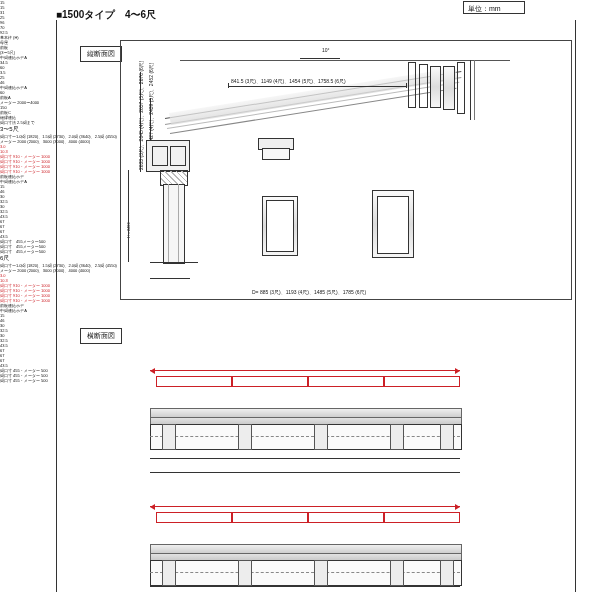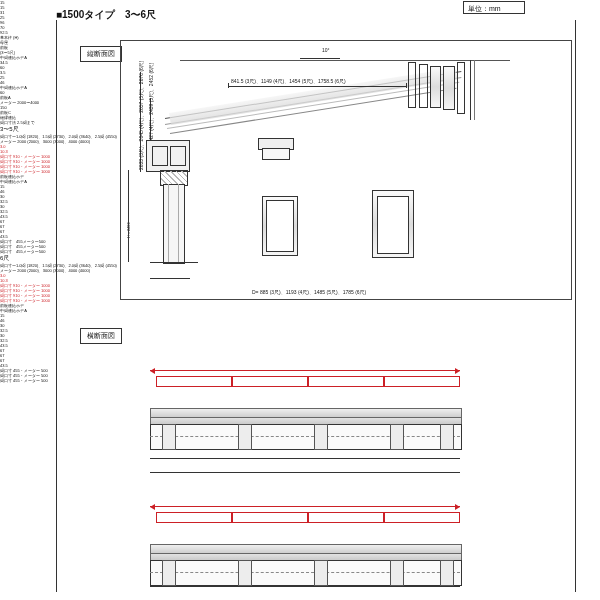--- a/index.html
+++ b/index.html
@@ -52,21 +52,21 @@
   .rail{position:absolute;background:linear-gradient(180deg,#efefef,#cfcfcf);border:1px solid #666;}
   .post{position:absolute;border:1px solid #555;background:#ededed;}
 </style>
 </head>
 <body>
 
 <div class="page">
 
   <div id="unit-box"></div>
   <div id="unit">単位：mm</div>
-  <div id="title-bar">■1500タイプ　3〜6尺</div>
+  <div id="title-bar">■1500タイプ　4〜6尺</div>
 
   <div class="ln vl" style="left:56px;top:20px;width:1px;height:572px;"></div>
   <div class="ln vl" style="left:575px;top:20px;width:1px;height:572px;"></div>
 
   <div class="seclab" style="left:80px;top:46px;">縦断面図</div>
 
   <div class="box" style="left:120px;top:40px;width:450px;height:258px;border-color:#444;"></div>
 
   <div class="ln hl thin" style="left:180px;top:60px;width:330px;"></div>
   <div class="t" style="left:322px;top:48px;">10°</div>

